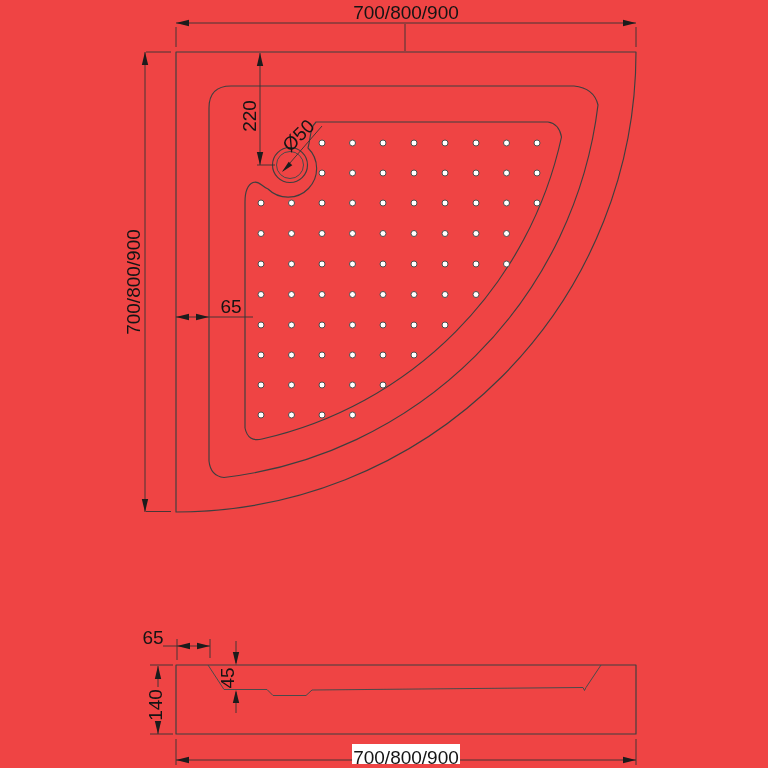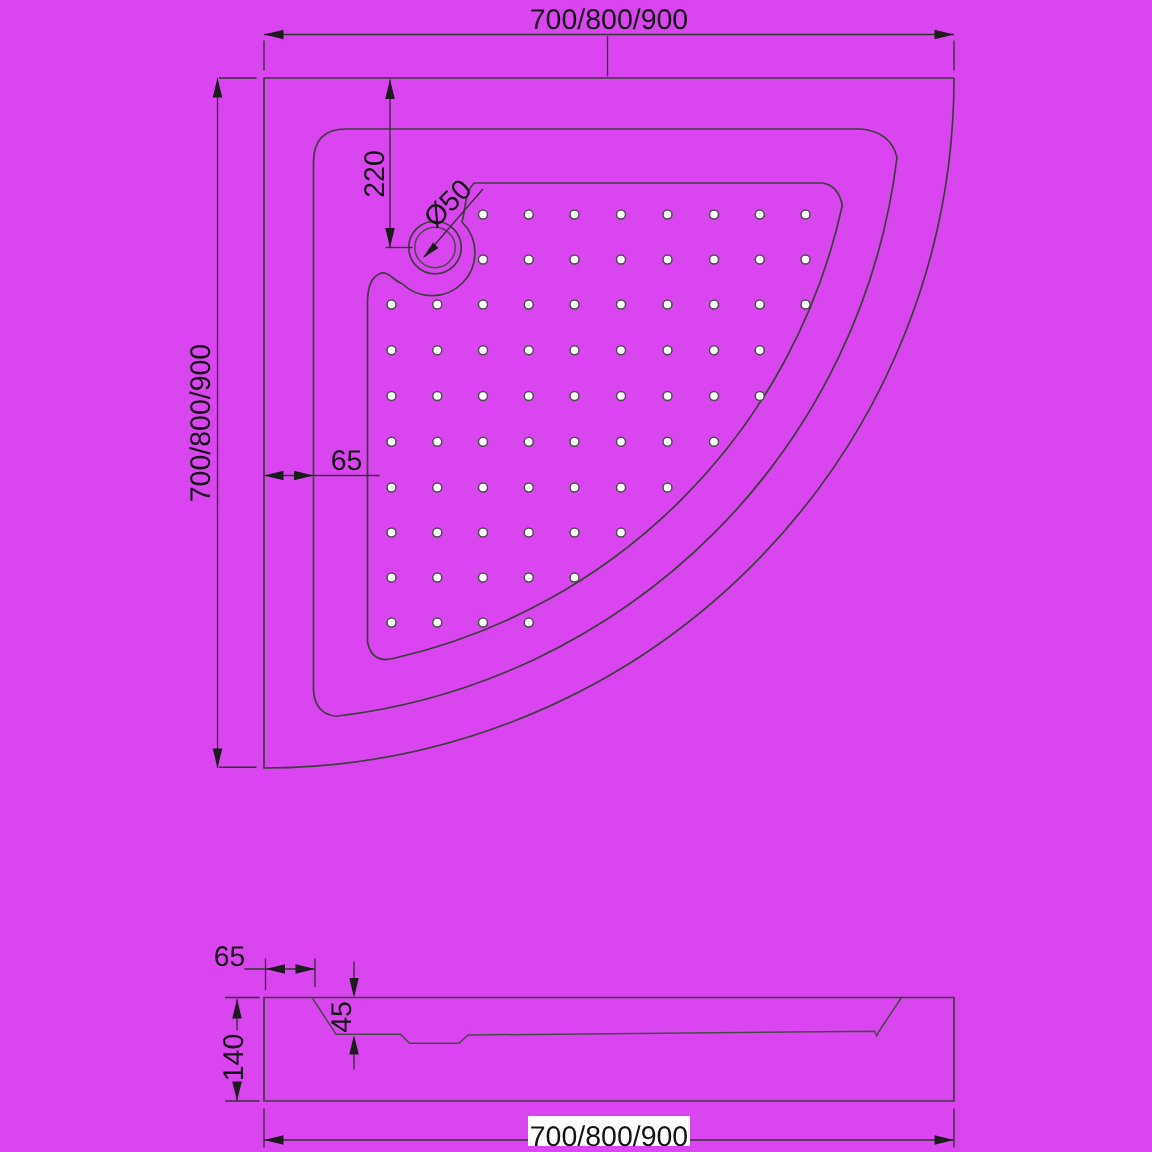--- a/index.html
+++ b/index.html
@@ -1,16 +1,16 @@
 <!DOCTYPE html>
 <html><head>
 <meta charset="utf-8">
 <style>
   html,body{margin:0;padding:0;background:#ffffff;}
-  .page{position:relative;width:768px;height:768px;background:#d946ef;overflow:hidden;
+  .page{position:relative;width:768px;height:768px;background:#ef4444;overflow:hidden;
         font-family:"Liberation Sans", sans-serif;}
   svg{position:absolute;left:0;top:0;}
   .geo{fill:none;stroke:#3f3f3f;stroke-width:1.15;stroke-linejoin:round;}
   .geo-thin{fill:none;stroke:#4a4a4a;stroke-width:1;}
   .dim{fill:none;stroke:#343434;stroke-width:0.9;}
   .ah{fill:#1c1c1c;stroke:none;}
   .dot{fill:#ffffff;stroke:#4d4d4d;stroke-width:1;}
   text{font-family:"Liberation Sans", sans-serif;font-size:19px;fill:#141414;}
   .mask{fill:#ffffff;stroke:none;}
 </style>

